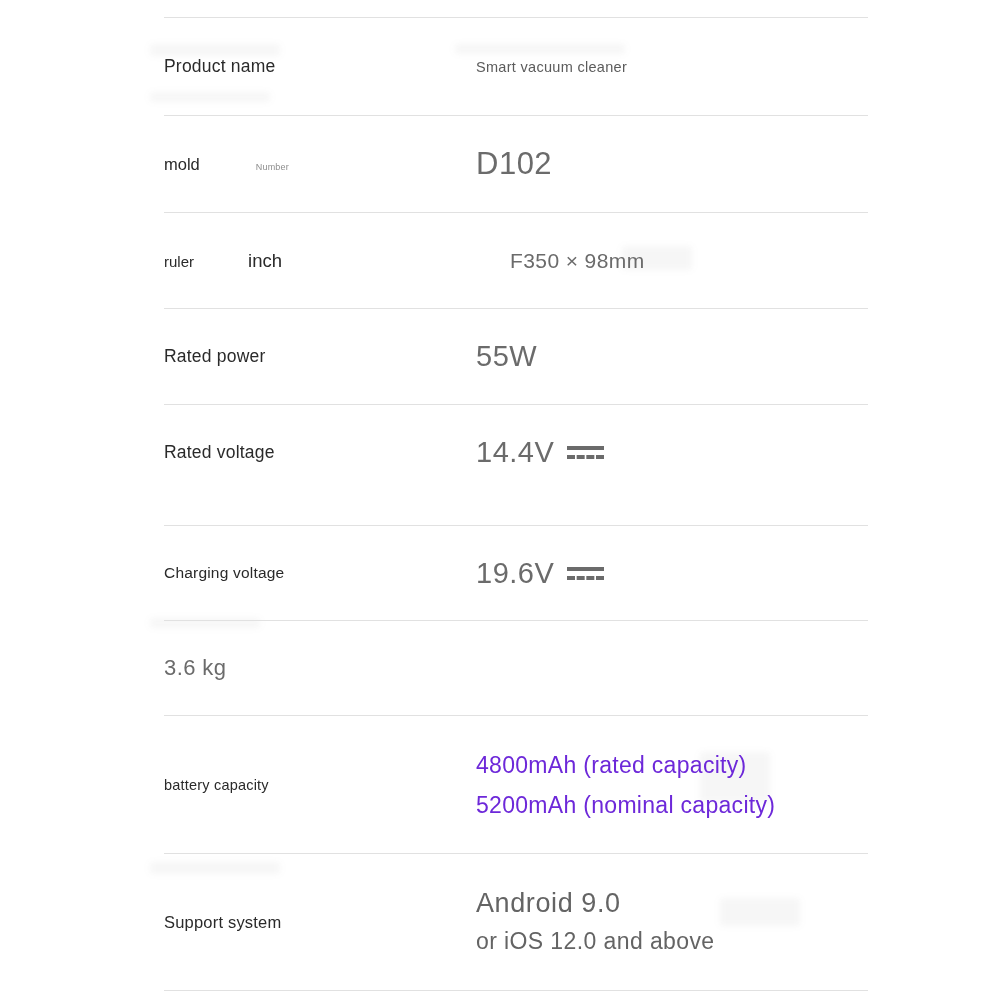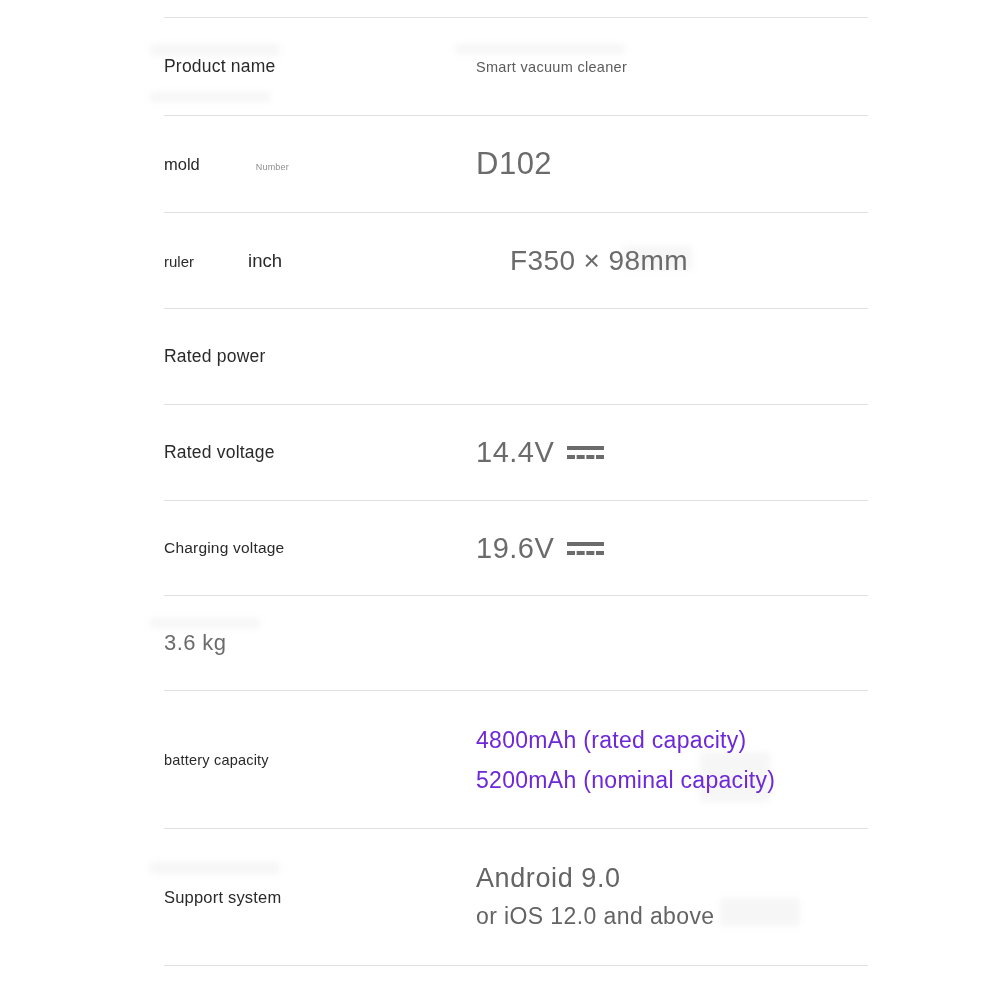--- a/index.html
+++ b/index.html
@@ -26,21 +26,21 @@
     display: flex;
     align-items: center;
     border-top: 1px solid #e1e1e1;
   }
   .row:last-child { border-bottom: 1px solid #e1e1e1; }
   .r1 { height: 98px; }
   .r2 { height: 97px; }
   .r3 { height: 96px; gap: 34px; }
   .r4 { height: 96px; }
   .r5 { height: 96px; }
-  .r6 { height: 95px; }
+  .r6 { height: 95px; margin-top: 25px; }
   .r7 { height: 95px; }
   .r8 { height: 138px; }
   .r9 { height: 138px; }
   .lcol {
     width: 312px;
     flex: 0 0 312px;
     display: flex;
     align-items: baseline;
   }
   .vcol {
@@ -53,21 +53,21 @@
   .fs-label-sm  { font-size: 15.5px; letter-spacing: 0.2px; }
   .fs-label-xs  { font-size: 14.5px; letter-spacing: 0.2px; }
   .lbl-mold     { font-size: 16.5px; }
   .lbl-number   { font-size: 9px; color: #8d8d8d; margin-left: 56px; letter-spacing: 0.2px; }
   .lbl-ruler    { font-size: 15px; }
   .lbl-inch     { font-size: 18.5px; margin-left: 54px; }
   .val { color: #636363; }
   .val-sm  { font-size: 14.5px; color: #5c5c5c; letter-spacing: 0.3px; }
   .val-xl  { font-size: 31px;  color: #6b6b6b; letter-spacing: 0.5px; }
   .val-lg  { font-size: 29px;  color: #6b6b6b; letter-spacing: 0.5px; }
-  .val-md  { font-size: 28px;  color: #6b6b6b; letter-spacing: 0.4px; }
+  .val-md  { font-size: 21px;  color: #6b6b6b; letter-spacing: 0.4px; }
   .val-kg  { font-size: 22px;  color: #6b6b6b; letter-spacing: 0.4px; }
   .val-bat { font-size: 23px; color: #6d28d9; letter-spacing: 0.3px; line-height: 40px; }
   .val-os1 { font-size: 27px;  color: #646464; letter-spacing: 0.6px; line-height: 38px; }
   .val-os2 { font-size: 23px;  color: #646464; letter-spacing: 0.4px; line-height: 38px; }
   
   .dc-symbol {
     display: inline-block;
     width: 37px;
     height: 13px;
     margin-left: 13px;
@@ -137,20 +137,23 @@
       </div>
       <div class="vcol">
         <span class="val val-md">F350 × 98mm</span>
       </div>
     </div>
 
     <div class="row r4">
       <div class="lcol">
         <span class="lbl fs-label-lg">Rated power</span>
       </div>
+      <div class="vcol">
+        <span class="val val-lg">55W</span>
+      </div>
     </div>
 
     <div class="row r5">
       <div class="lcol">
         <span class="lbl fs-label-lg">Rated voltage</span>
       </div>
       <div class="vcol">
         <span class="val val-lg">14.4V</span><span class="dc-symbol"></span>
       </div>
     </div>

